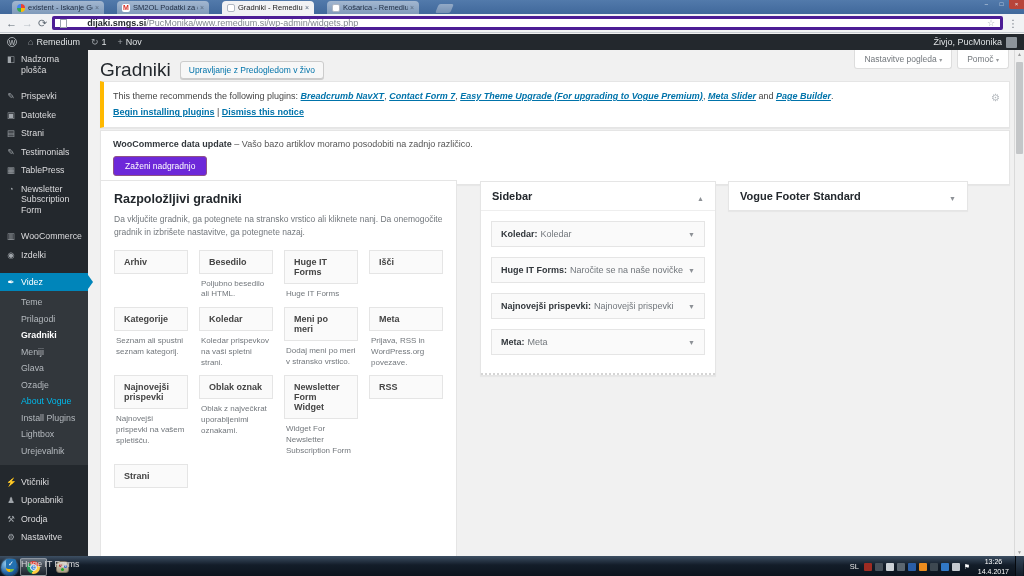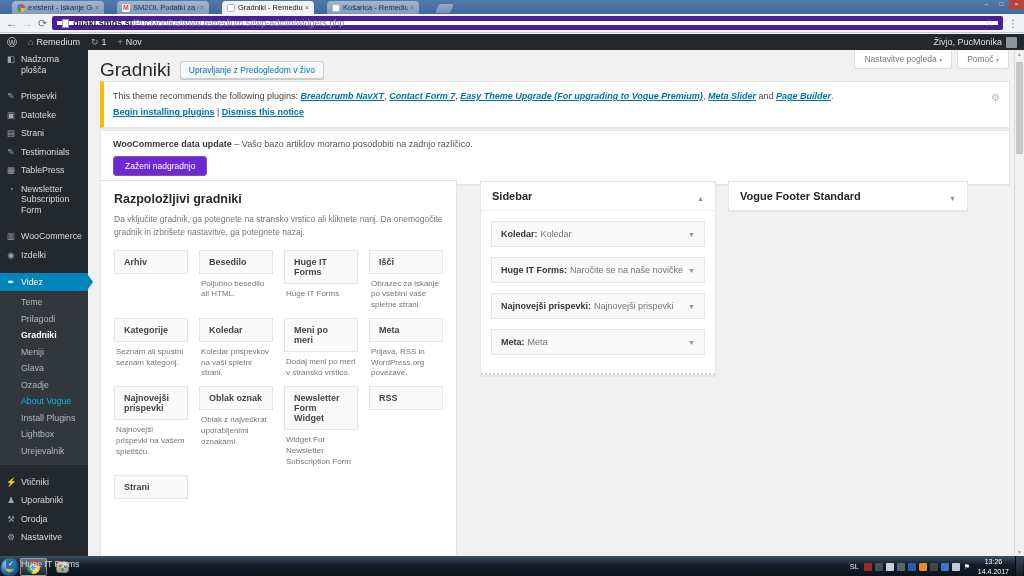--- a/index.html
+++ b/index.html
@@ -17,21 +17,21 @@
   .fav-gmail { background:#fff; color:#d93025; font-size:7px; font-weight:bold; line-height:8px; text-align:center; }
   .fav-page { background:#fff; border:1px solid #b0b8c3; }
   #newtab { width:15px; height:9px; background:linear-gradient(#93aac7,#7691b3); margin:0 0 1px 5px; border-radius:2px; transform:skewX(-22deg); flex:none; }
   #winbtns { position:absolute; top:0; right:0; height:9px; display:flex; z-index:3; }
   #winbtns span { width:15px; height:9px; font-size:6px; color:#e8eef5; text-align:center; line-height:8px; }
   #winbtn-close { background:#b8443a; border-radius:0 0 0 2px; }
 
   #toolbar { position:absolute; top:14px; left:0; right:0; height:19px; background:#f1f2f4; border-bottom:1px solid #c7ccd2; display:flex; align-items:center; padding:0 6px; gap:5px; }
   .navbtn { font-size:11px; color:#5f6a74; line-height:1; }
   .navbtn.disabled { color:#b9bfc6; }
-  #urlbar { flex:1; height:14px; background:#fff; border:5px solid #4c1d95; border-radius:2px; display:flex; align-items:center; padding:0 5px; font-size:9px; gap:4px; }
+  #urlbar { flex:1; height:14px; background:#fff; border:3px solid #4c1d95; border-radius:2px; display:flex; align-items:center; padding:0 5px; font-size:9px; gap:20px; }
   #urlbar .pgico { width:7px; height:9px; background:#fff; border:1px solid #9aa3ad; flex:none; }
   #urlbar .domain { color:#24292e; font-weight:bold; }
   #urlbar .path { color:#80878e; flex:1; white-space:nowrap; overflow:hidden; }
   #urlbar .star { color:#a9b1b9; font-size:9px; flex:none; }
   #menu-dots { color:#6b747d; font-size:10px; }
 
   
   #adminbar { position:absolute; top:34px; left:0; right:0; height:16px; background:#23282d; color:#dee1e3; display:flex; align-items:center; font-size:9px; padding:0 7px; gap:11px; }
   .ab-item { display:flex; align-items:center; gap:3px; }
   .ab-ico { color:#a0a5aa; font-size:9px; }
@@ -286,21 +286,20 @@
           <div class="wcell">
             <div class="wcard">Besedilo</div>
             <div class="wdesc">Poljubno besedilo ali HTML.</div>
           </div>
           <div class="wcell">
             <div class="wcard">Huge IT Forms</div>
             <div class="wdesc">Huge IT Forms</div>
           </div>
           <div class="wcell">
             <div class="wcard">Išči</div>
-            <div class="wdesc">Obrazec za iskanje po vsebini vaše spletne strani.</div>
           </div>
           <div class="wcell">
             <div class="wcard">Kategorije</div>
             <div class="wdesc">Seznam ali spustni seznam kategorij.</div>
           </div>
           <div class="wcell">
             <div class="wcard">Koledar</div>
             <div class="wdesc">Koledar prispevkov na vaši spletni strani.</div>
           </div>
           <div class="wcell">

